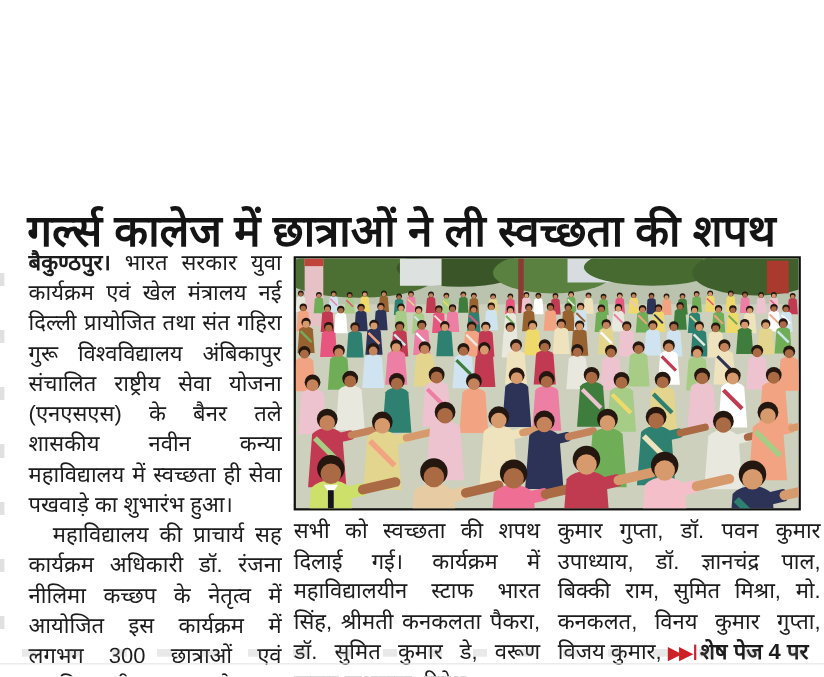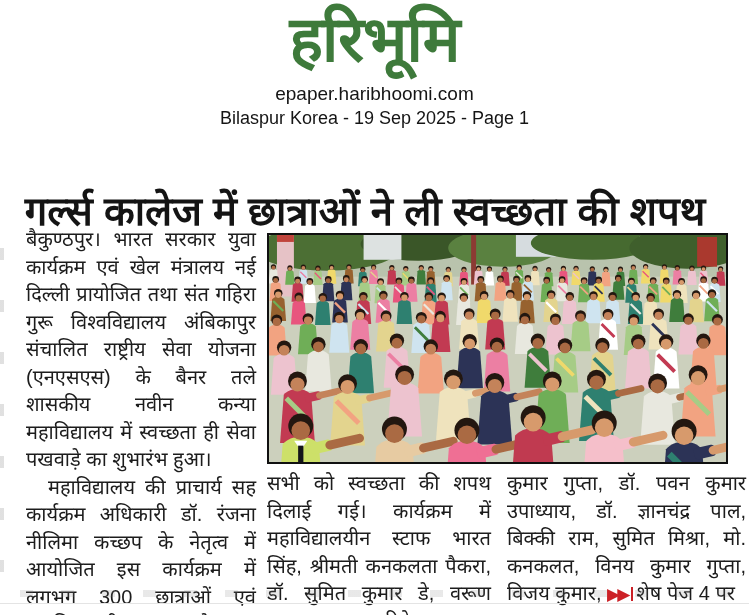--- a/index.html
+++ b/index.html
@@ -18,51 +18,46 @@
             font-size:40px;line-height:60px;font-weight:700;color:#141414;
             white-space:nowrap;overflow:hidden;}
 
   
   .col{position:absolute;font-size:20px;line-height:27.5px;color:#1c1c1c;text-align:justify;}
   .col p{margin:0;}
   .col p.indent{text-indent:22px;}
   #col1{left:26px;top:226px;width:230px;}
   #col2{left:267px;top:470px;width:224px;}
   #col3{left:507px;top:470px;width:239px;}
-  .dateline{font-weight:400;}
+  .dateline{font-weight:700;}
 
   
   .cont-marker{color:#cc2127;font-size:17px;letter-spacing:-3px;font-weight:700;
                font-family:"DejaVu Sans",sans-serif;}
   .cont-bar{display:inline-block;width:2px;height:14px;background:#cc2127;
             margin:0 3px 0 4px;vertical-align:-1px;}
-  .cont-label{font-weight:400;}
+  .cont-label{font-weight:700;}
 
   
   .photo-frame{position:absolute;left:267px;top:233px;width:461px;height:231px;
                border:2px solid #101010;box-sizing:border-box;background:#ccd0bd;}
   .photo-frame svg{display:block;}
 
   
   .left-crop{position:absolute;left:0;top:248px;width:4px;height:336px;opacity:.35;
              background:repeating-linear-gradient(#a8a8a8 0 12px,transparent 12px 52px);}
   .bottom-crop{position:absolute;left:20px;top:590px;width:726px;height:7px;opacity:.17;
                background:repeating-linear-gradient(90deg,#7c7c7c 0 13px,transparent 13px 41px);}
   .bottom-rule{position:absolute;left:0;top:603px;width:749px;height:1px;background:#e4e4e4;}
 </style>
 </head>
 <body>
 
 <div class="page">
 
-  <div class="masthead">
-    <h1 class="logo">हरिभूमि</h1>
-    <div class="site">epaper.haribhoomi.com</div>
-    <div class="edition">Bilaspur Korea - 19 Sep 2025 - Page 1</div>
-  </div>
 
   <h2 class="headline">गर्ल्स कालेज में छात्राओं ने ली स्वच्छता की शपथ</h2>
 
   <div class="col" id="col1">
     <p><span class="dateline">बैकुण्ठपुर।</span><span> भारत सरकार युवा कार्यक्रम एवं खेल मंत्रालय नई दिल्ली प्रायोजित तथा संत गहिरा गुरू विश्वविद्यालय अंबिकापुर संचालित राष्ट्रीय सेवा योजना (एनएसएस) के बैनर तले शासकीय नवीन कन्या महाविद्यालय में स्वच्छता ही सेवा पखवाड़े का शुभारंभ हुआ।</span></p>
     <p class="indent">महाविद्यालय की प्राचार्य सह कार्यक्रम अधिकारी डॉ. रंजना नीलिमा कच्छप के नेतृत्व में आयोजित इस कार्यक्रम में लगभग 300 छात्राओं एवं महाविद्यालयीन स्टाफ ने भाग लिया। इस अवसर पर</p>
   </div>
 
   <div class="photo-frame">
     <svg id="photo-svg" width="457" height="227" viewBox="0 0 459 229" xmlns="http://www.w3.org/2000/svg" preserveAspectRatio="none">

